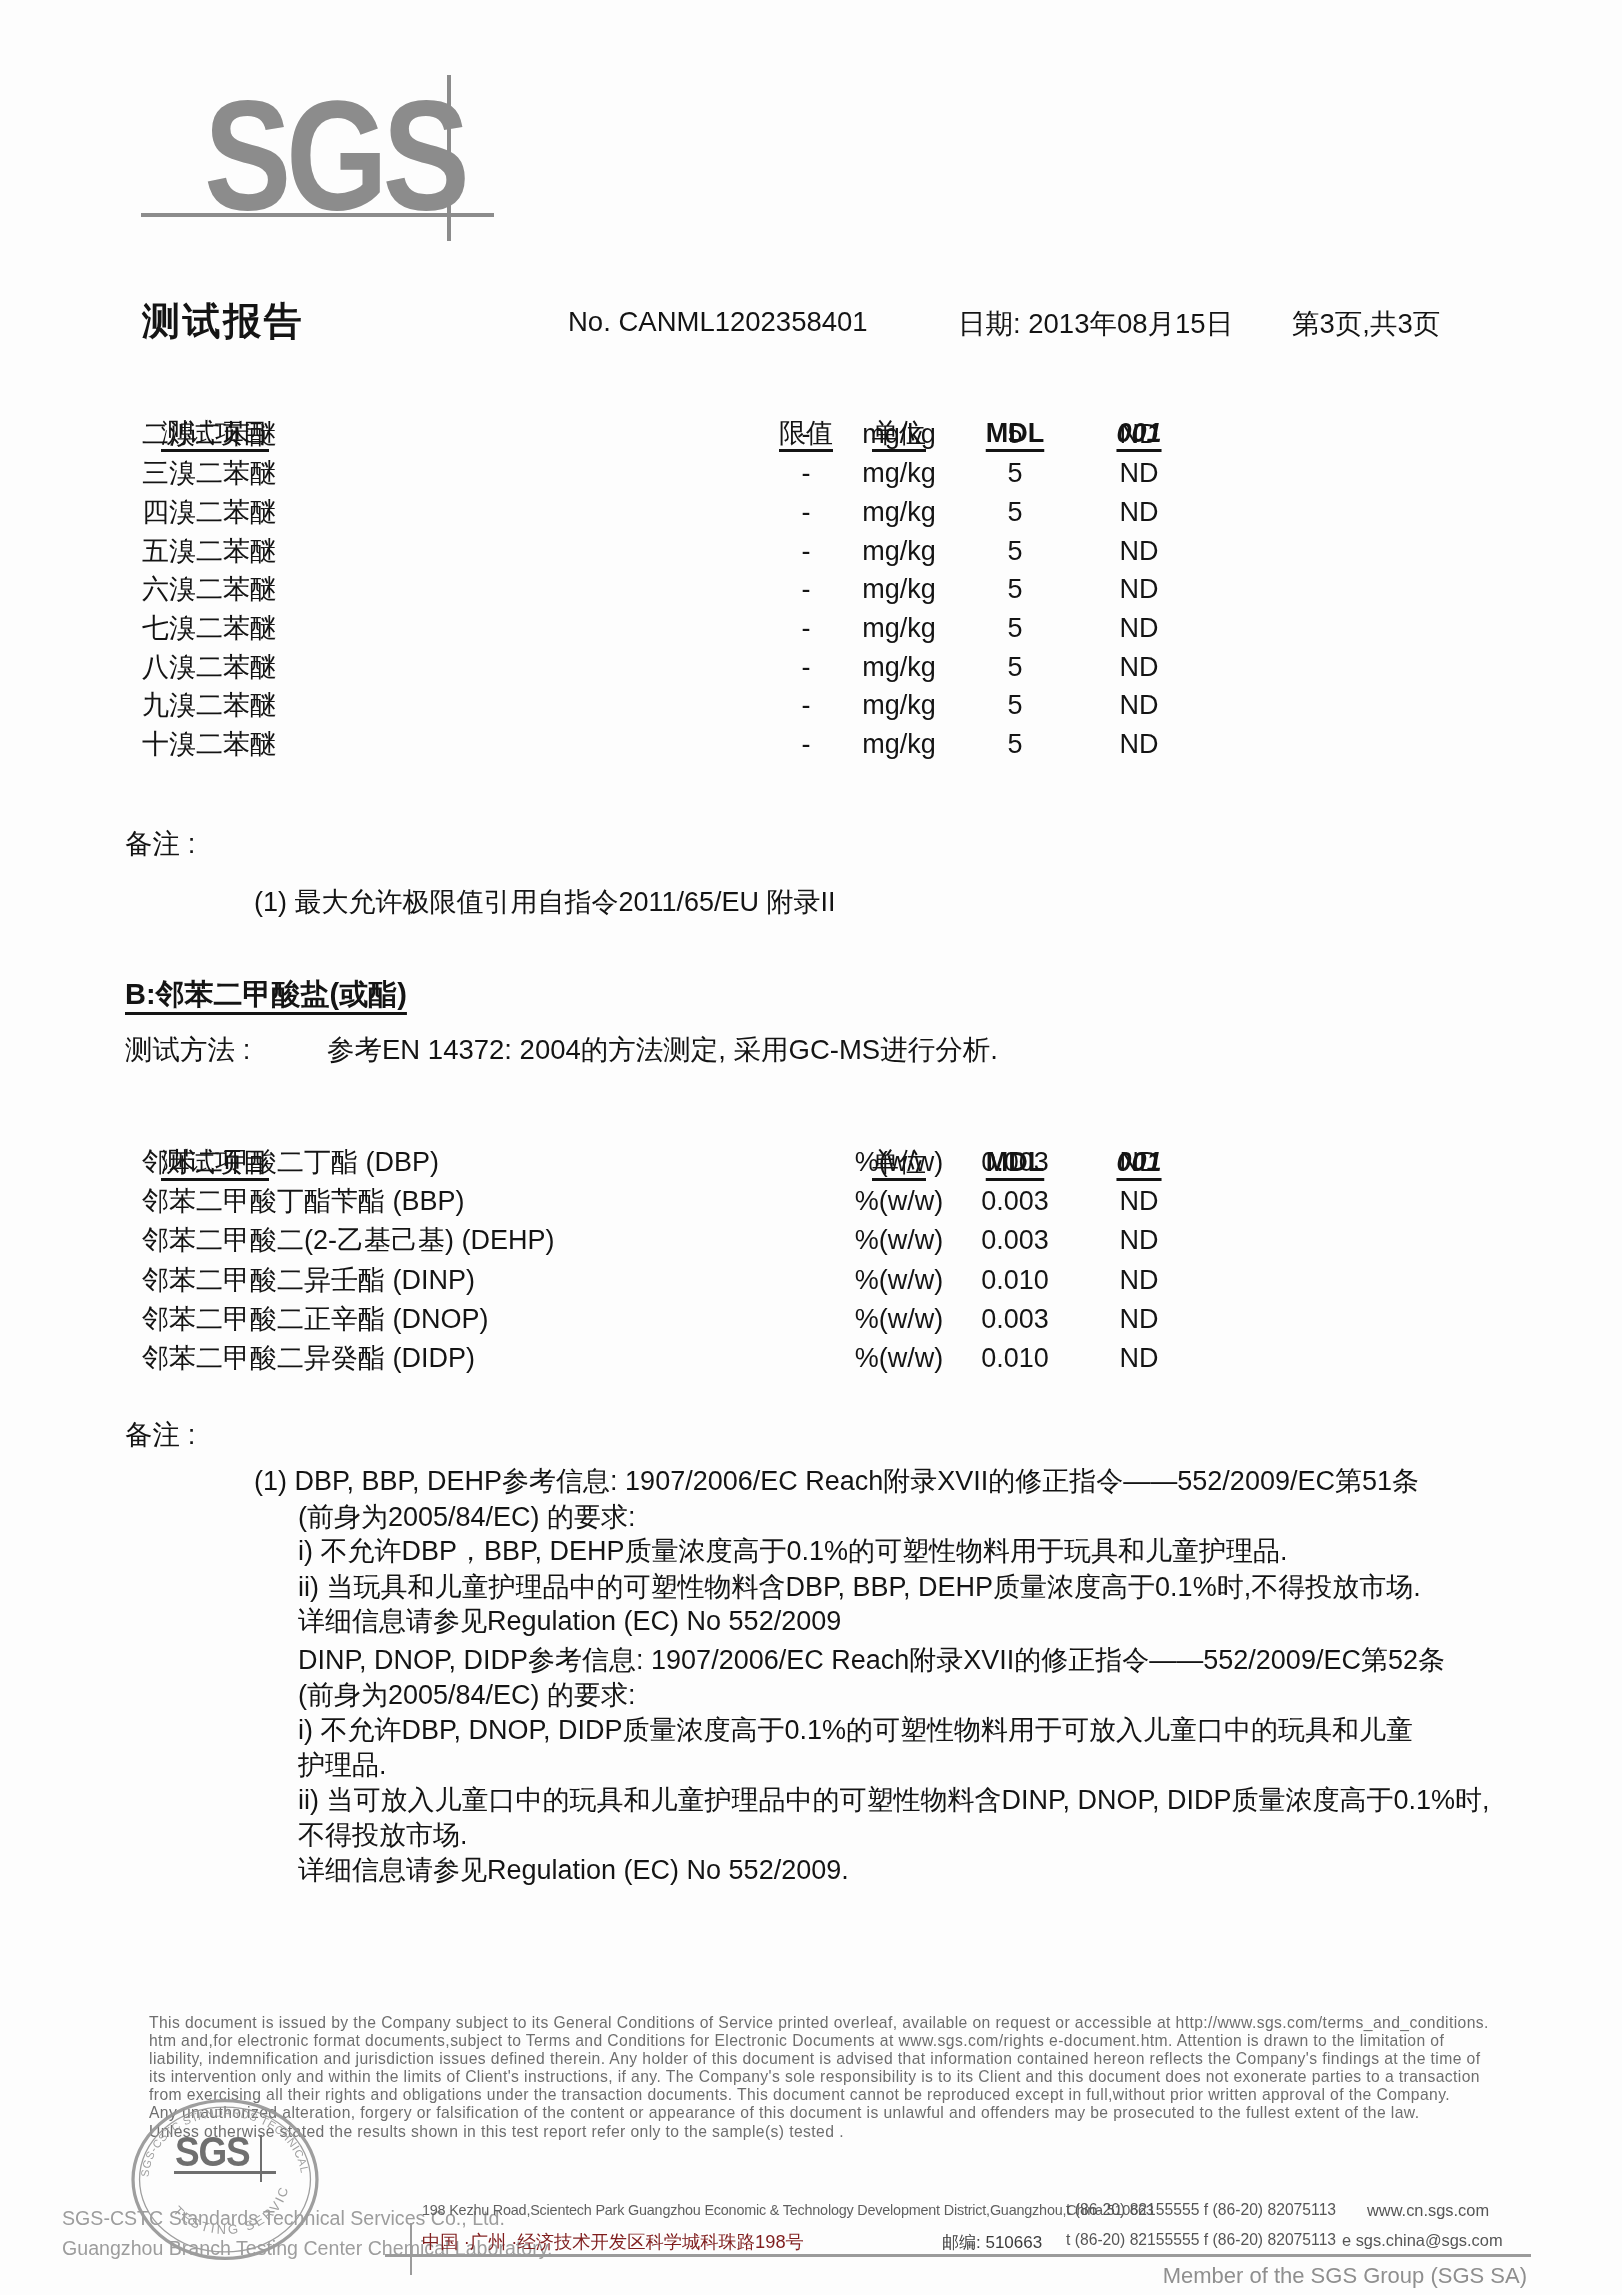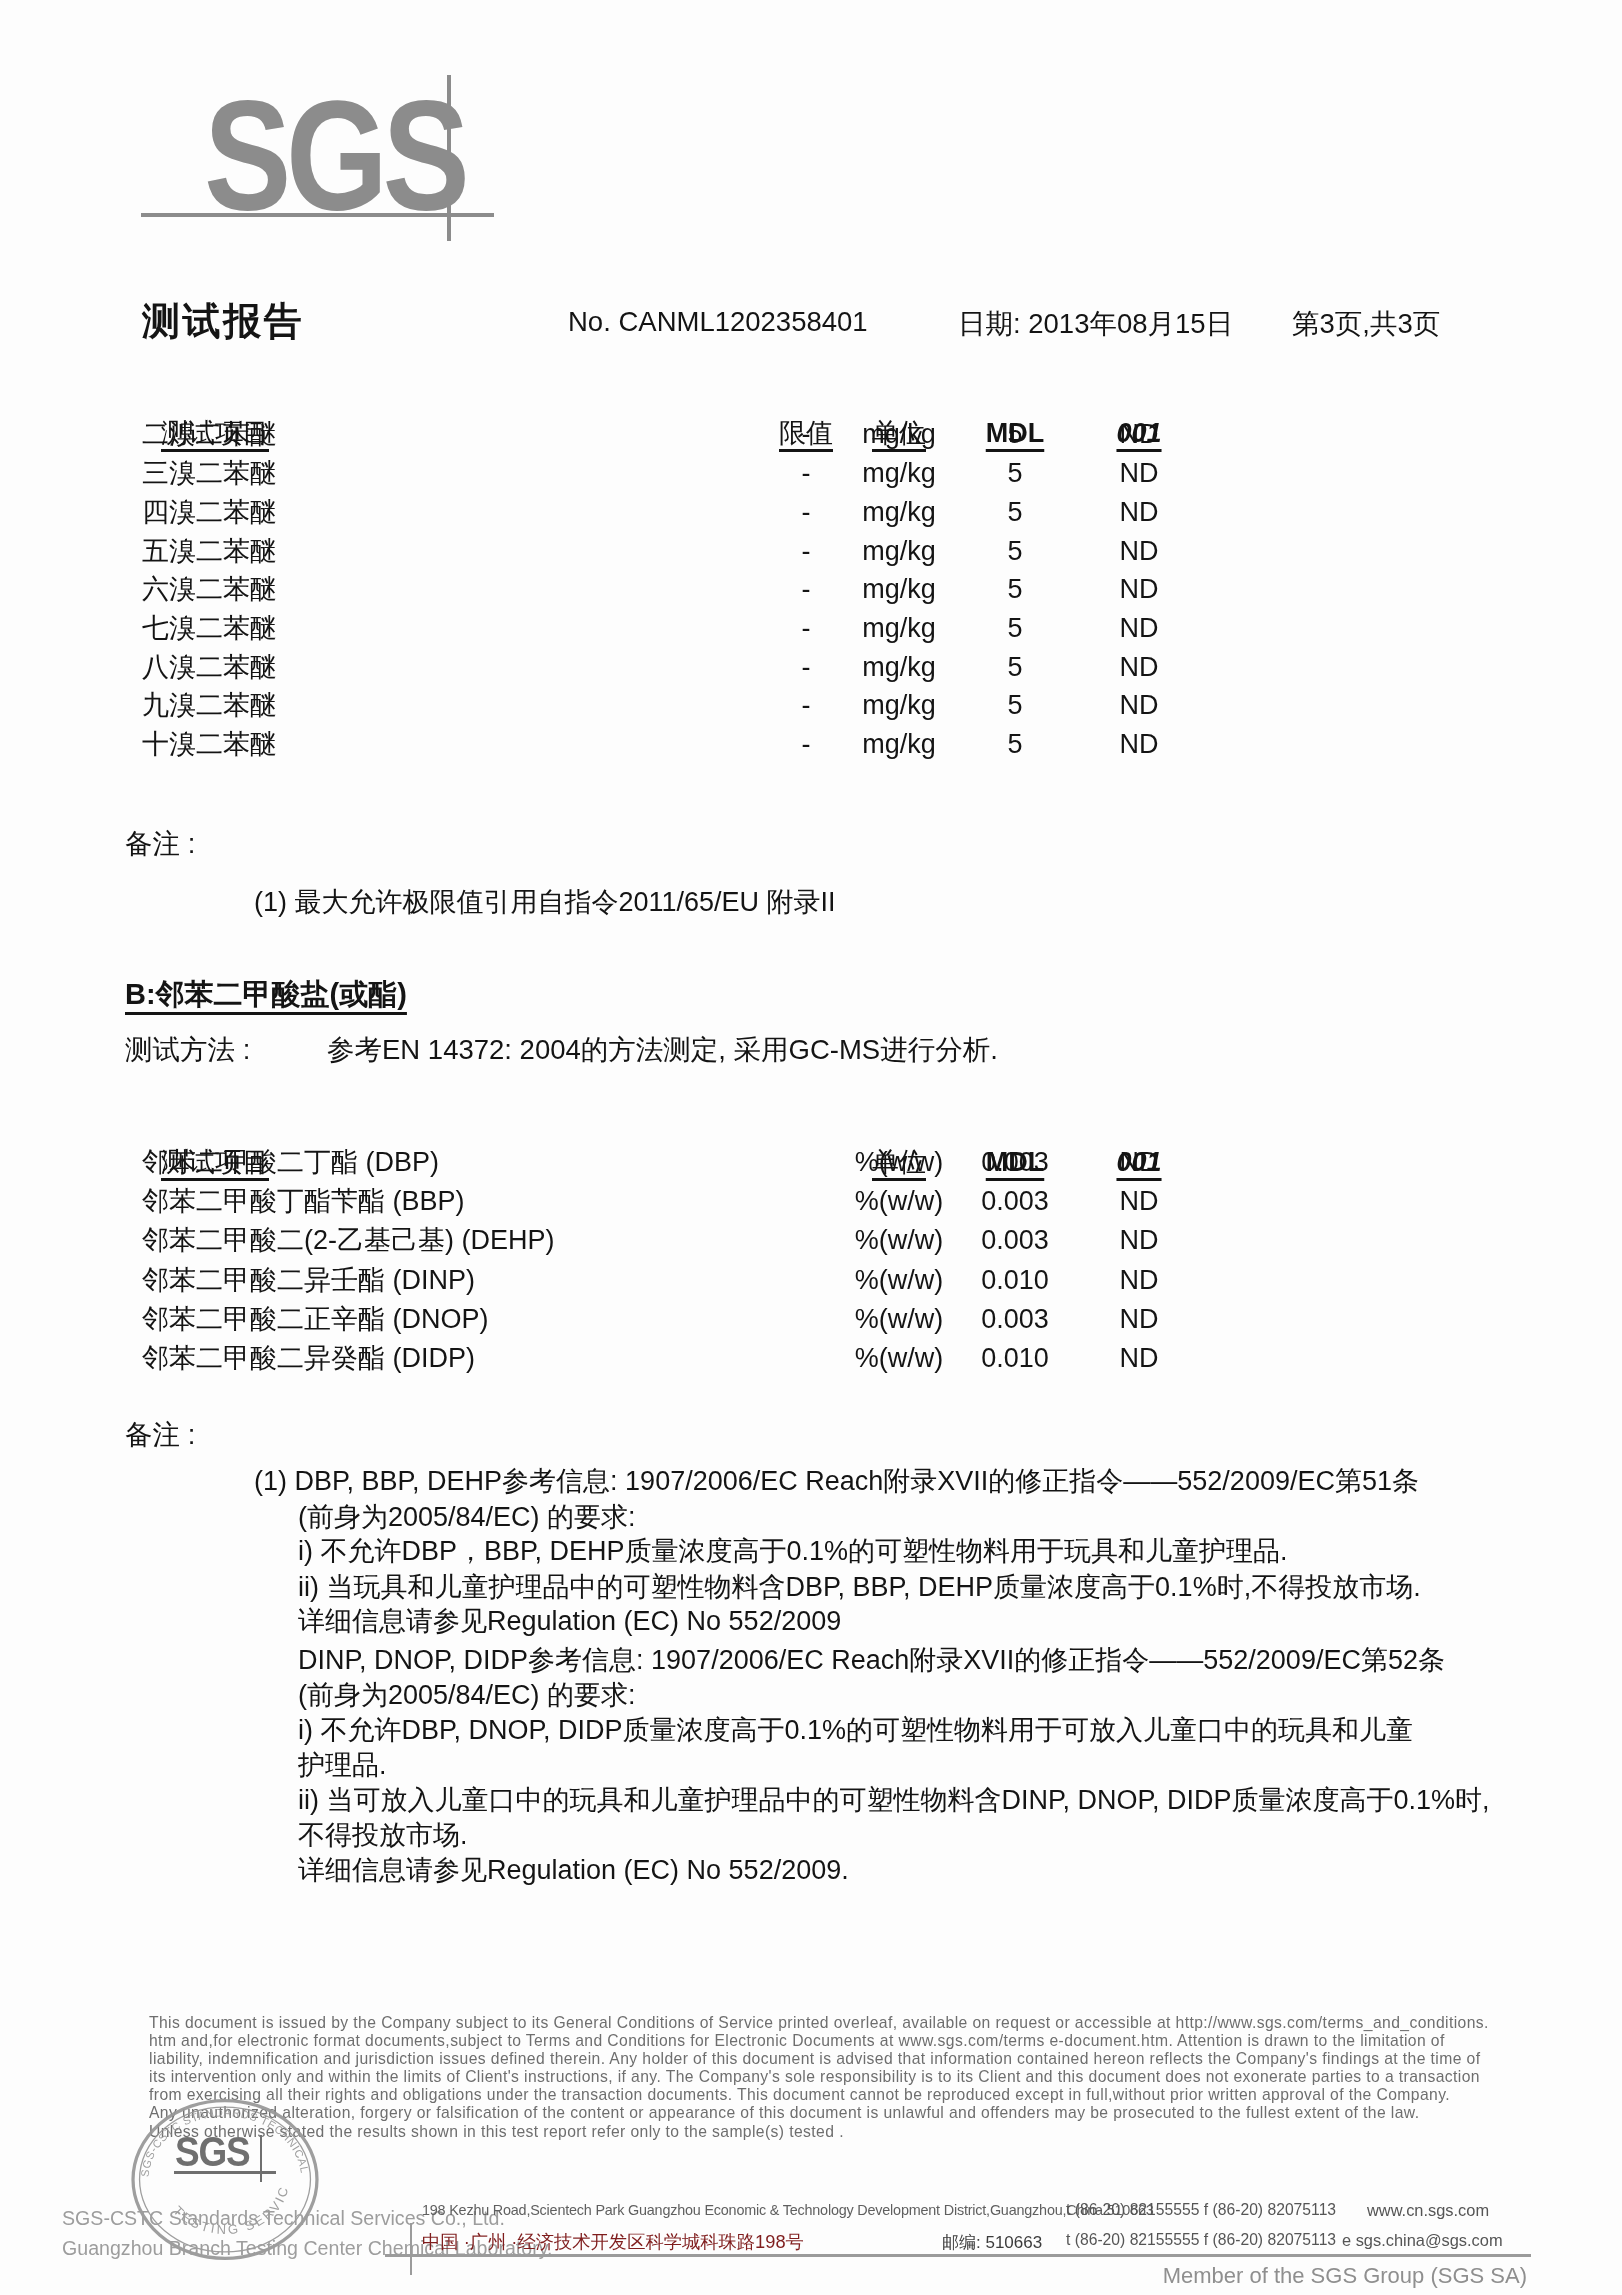--- a/index.html
+++ b/index.html
@@ -226,21 +226,21 @@
   <div class="note-line ind2" style="top:1603px">详细信息请参见Regulation (EC) No 552/2009</div>
   <div class="note-line ind2" style="top:1642px">DINP, DNOP, DIDP参考信息: 1907/2006/EC Reach附录XVII的修正指令——552/2009/EC第52条</div>
   <div class="note-line ind2" style="top:1677px">(前身为2005/84/EC) 的要求:</div>
   <div class="note-line ind2" style="top:1712px">i) 不允许DBP, DNOP, DIDP质量浓度高于0.1%的可塑性物料用于可放入儿童口中的玩具和儿童</div>
   <div class="note-line ind2" style="top:1747px">护理品.</div>
   <div class="note-line ind2" style="top:1782px">ii) 当可放入儿童口中的玩具和儿童护理品中的可塑性物料含DINP, DNOP, DIDP质量浓度高于0.1%时,</div>
   <div class="note-line ind2" style="top:1817px">不得投放市场.</div>
   <div class="note-line ind2" style="top:1852px">详细信息请参见Regulation (EC) No 552/2009.</div>
 
   <div class="legal-line" style="top:2014px"><span>This document is issued by the Company subject to its General Conditions of Service printed overleaf, available on request or accessible at </span><span class="u">http://www.sgs.com/terms_and_conditions.</span></div>
-  <div class="legal-line" style="top:2032px"><span class="u">htm</span><span> and,for electronic format documents,subject to Terms and Conditions for Electronic Documents at </span><span class="u">www.sgs.com/terms e-document.htm.</span><span> Attention is drawn to the limitation of</span></div>
+  <div class="legal-line" style="top:2032px"><span class="u">htm</span><span> and,for electronic format documents,subject to Terms and Conditions for Electronic Documents at </span><span class="u">www.sgs.com/rights e-document.htm.</span><span> Attention is drawn to the limitation of</span></div>
   <div class="legal-line" style="top:2050px">liability, indemnification and jurisdiction issues defined therein. Any holder of this document is advised that information contained hereon reflects the Company's  findings  at the time of</div>
   <div class="legal-line" style="top:2068px">its intervention only and within the limits of Client's  instructions,  if any.  The Company's  sole  responsibility  is to its Client and this document does not exonerate parties to a transaction</div>
   <div class="legal-line" style="top:2086px">from exercising all their rights and obligations under the transaction documents. This document cannot be reproduced except in full,without prior written approval of the Company.</div>
   <div class="legal-line" style="top:2104px">Any unauthorized alteration, forgery or falsification of the content or appearance of this document is unlawful and offenders may be prosecuted to the fullest extent of the law.</div>
   <div class="legal-line" style="top:2123px">Unless otherwise stated the results shown in this test report refer only to the sample(s) tested .</div>
 
   <div class="footer-logo-text">SGS</div>
   <div class="footer-logo-hline"></div>
   <div class="footer-logo-vline"></div>
 

